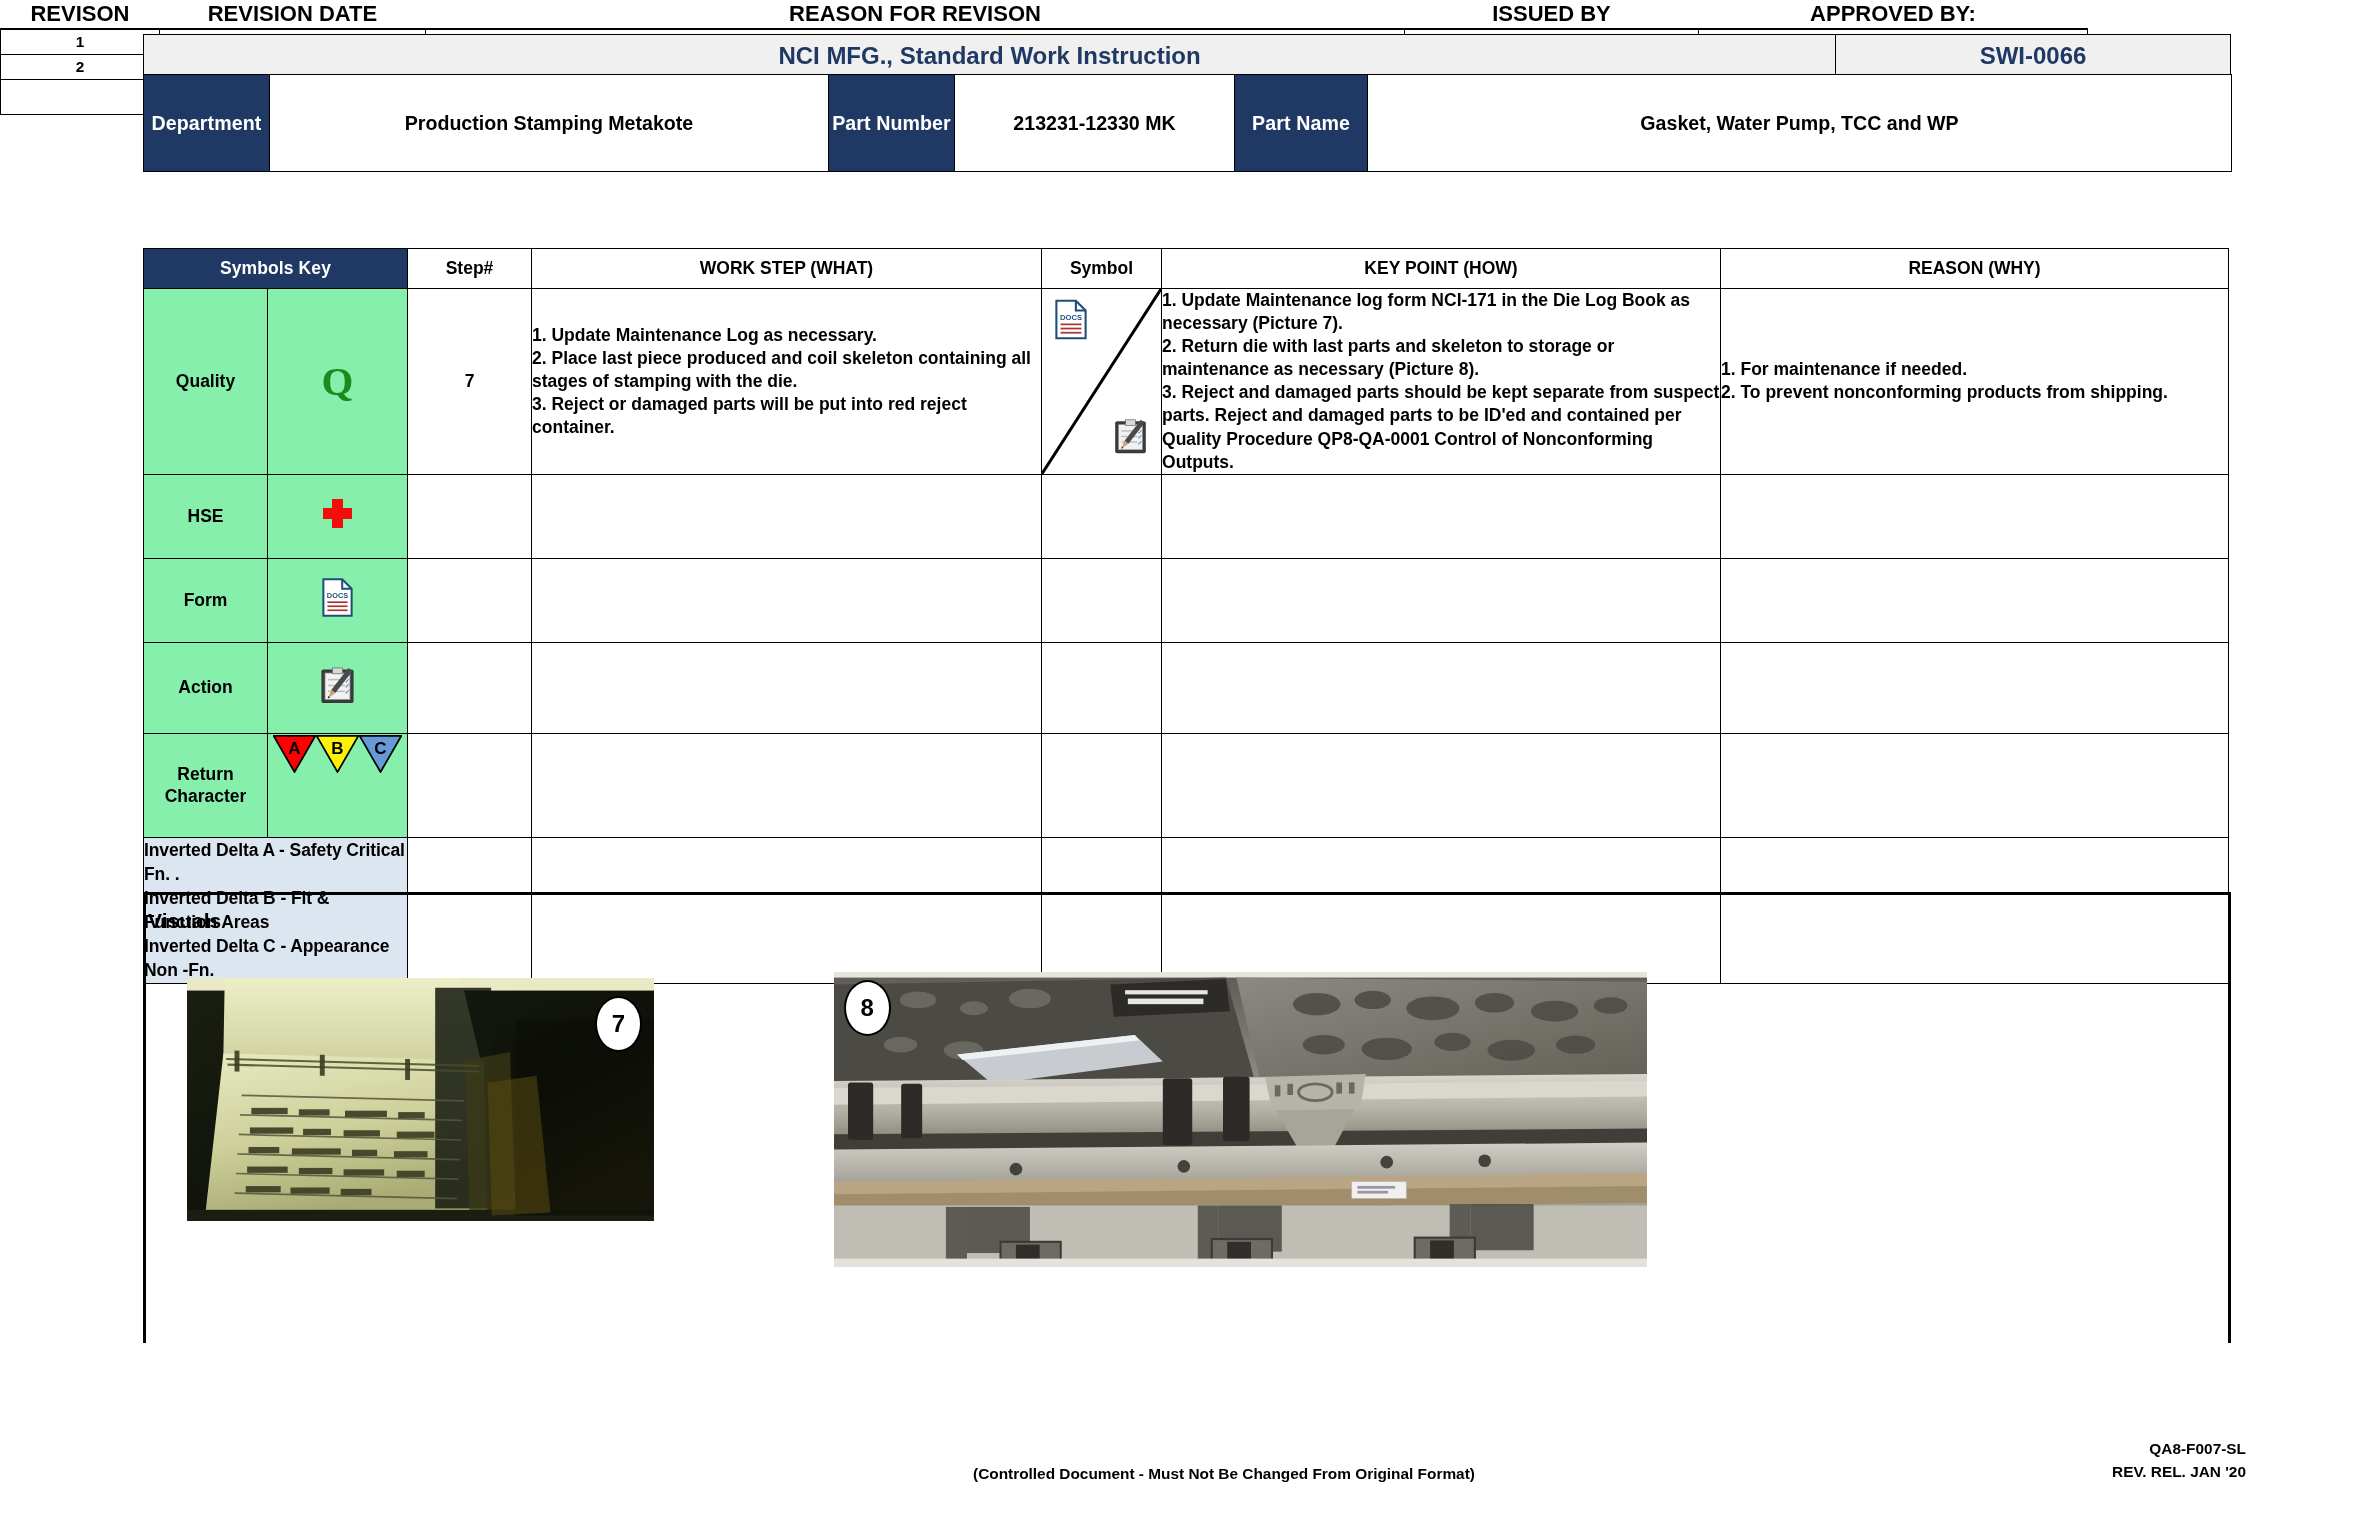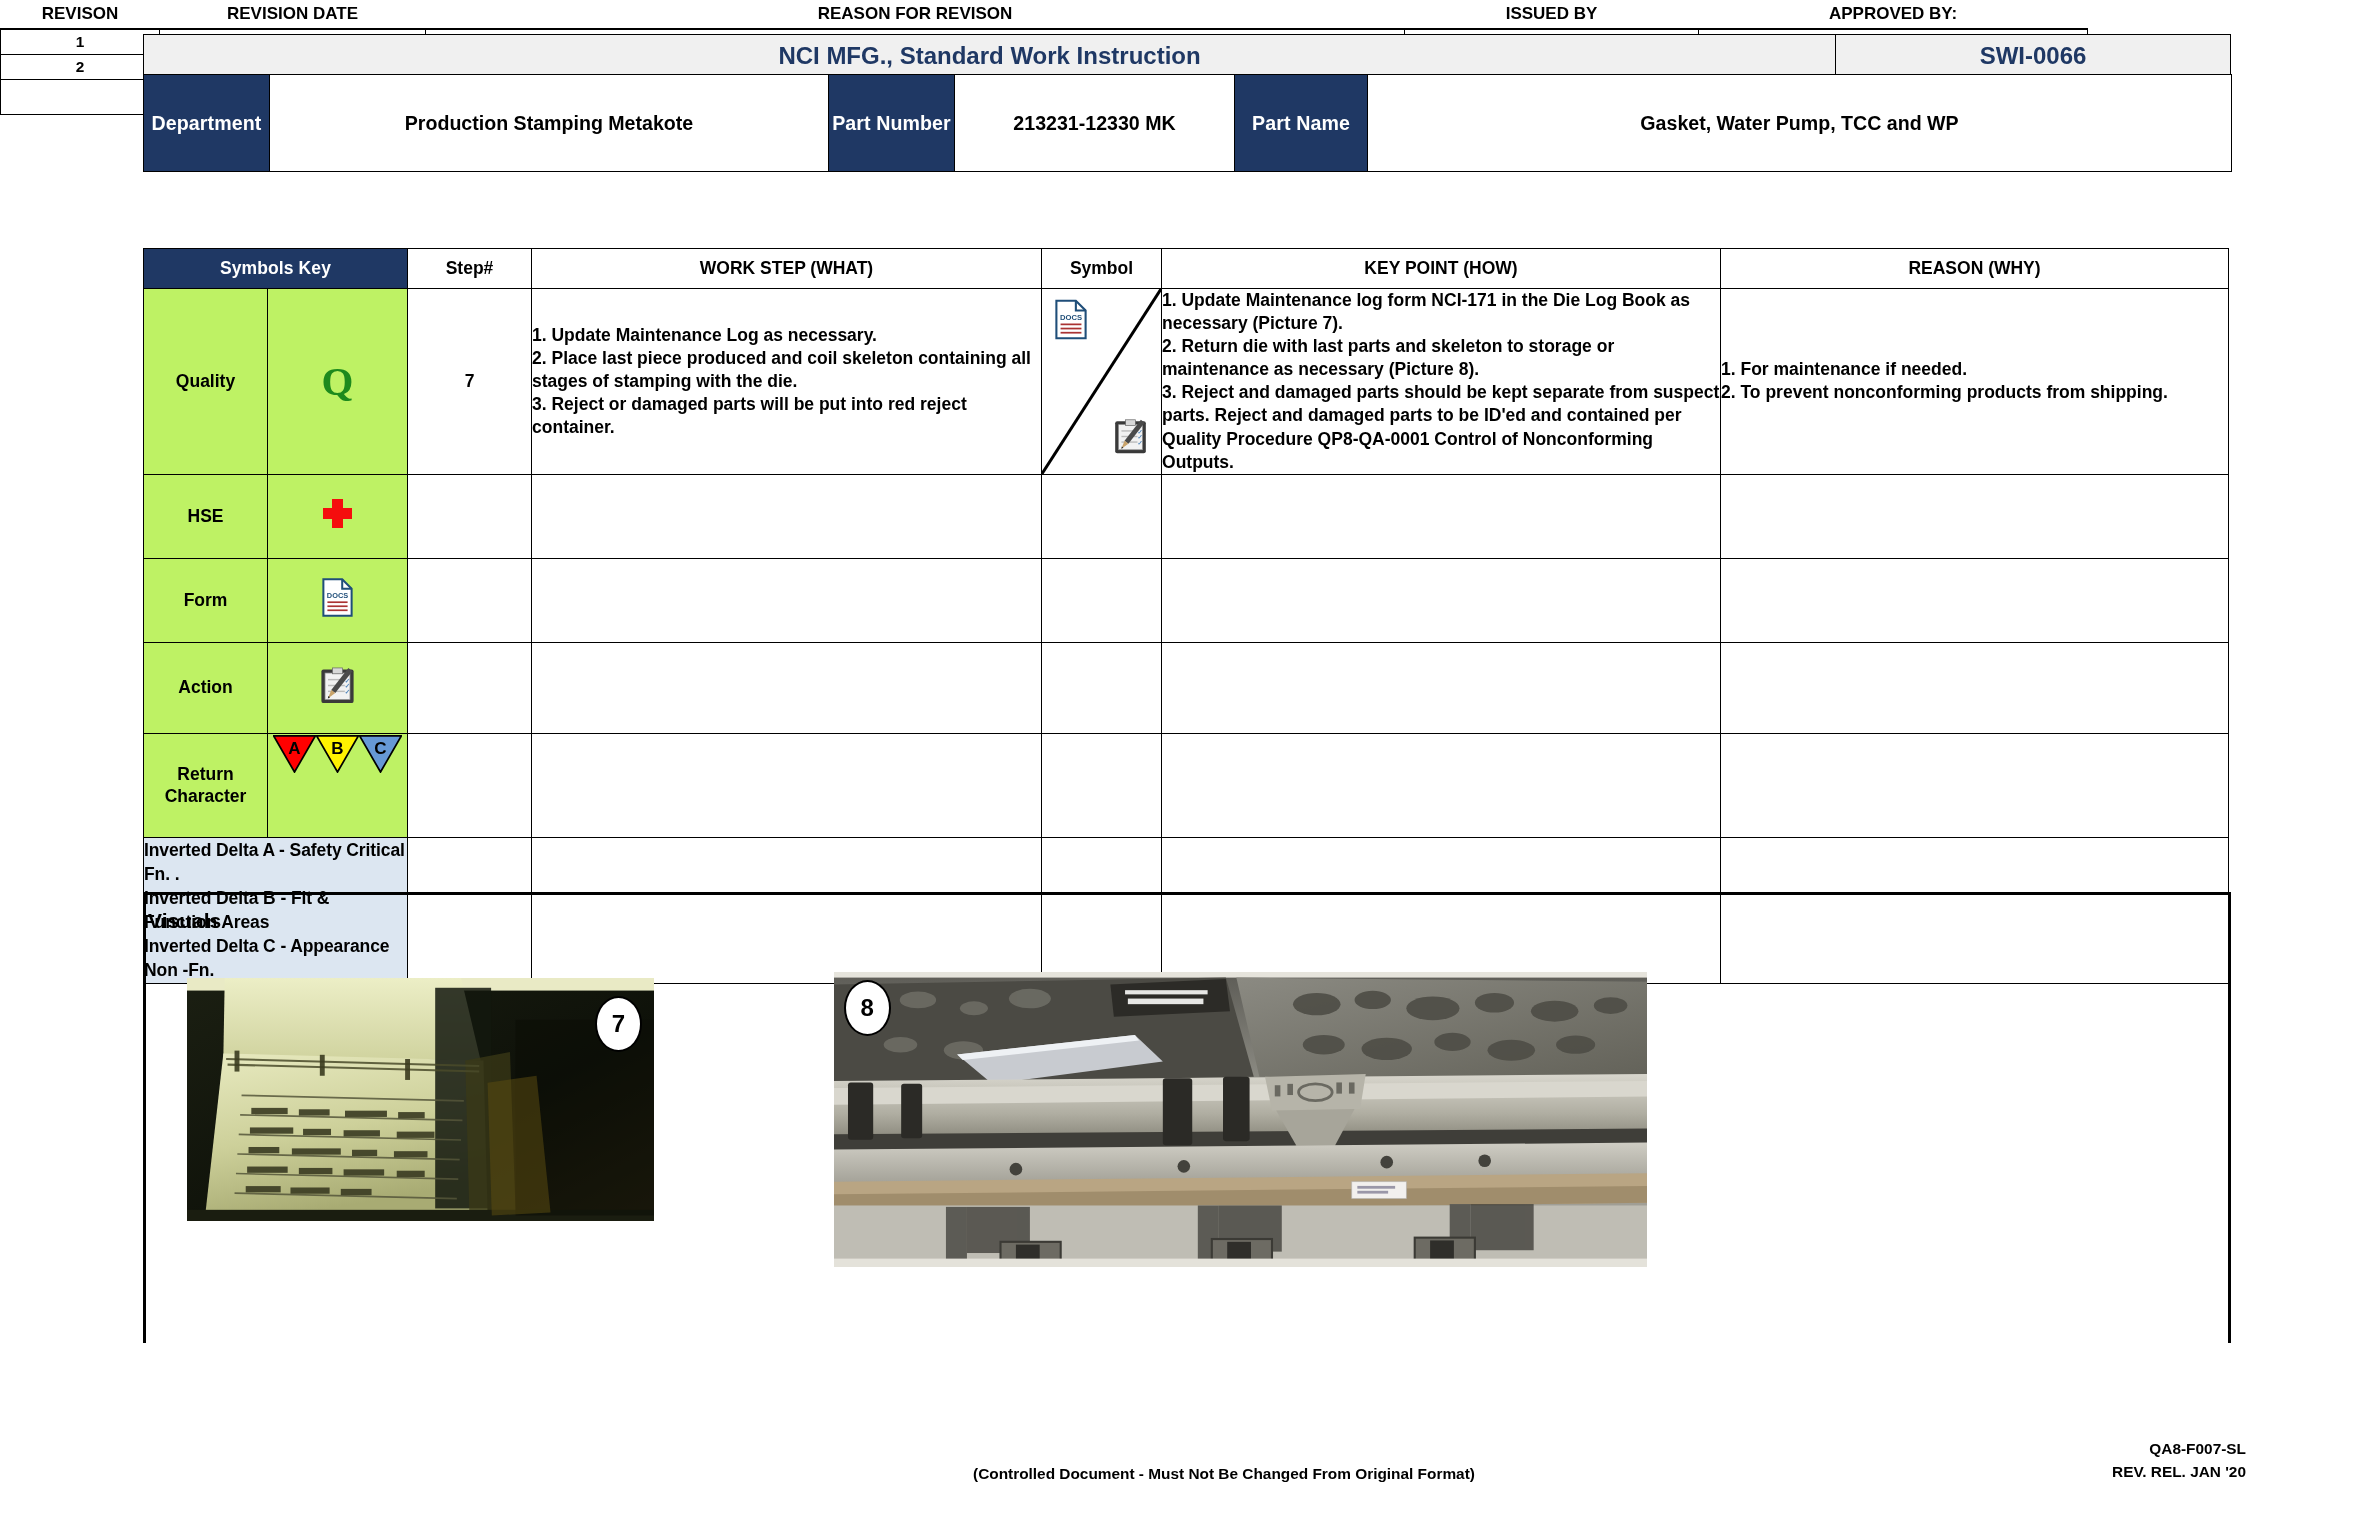--- a/index.html
+++ b/index.html
@@ -38,21 +38,21 @@
 
   
   .blue-head {
     background: #1F3864;
     color: #ffffff;
     text-align: center;
     font-size: 19px;
     letter-spacing: 0.1px;
   }
   .lightblue {
-    background: #bef264;
+    background: #86efac;
     text-align: center;
   }
   .grayband {
     background: #F0F0F0;
   }
 
   
   #topbar {
     left: 143px; top: 34px;
     width: 2087px;
@@ -229,21 +229,21 @@
     border: 1.4px solid #000;
     text-align: center;
     font-size: 15.4px;
     font-weight: bold;
     height: 24px;
     padding: 0;
   }
   #revtable td.revhead {
     border-top: none; border-left: none; border-right: none;
     border-bottom: 2.8px solid #000;
-    font-size: 17px;
+    font-size: 22px;
     height: 28px;
   }
   #revtable tr.blankrow td { height: 34px; }
 
   
   .foot-note {
     position: absolute;
     font-size: 15.4px;
     font-weight: bold;
   }

